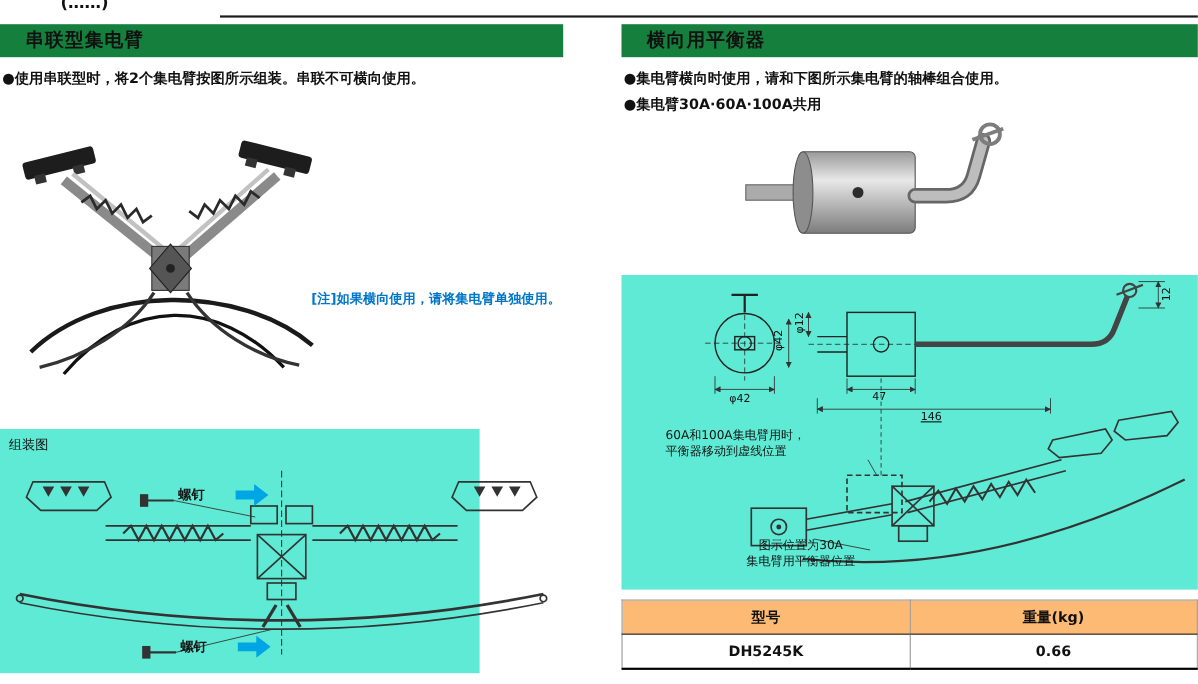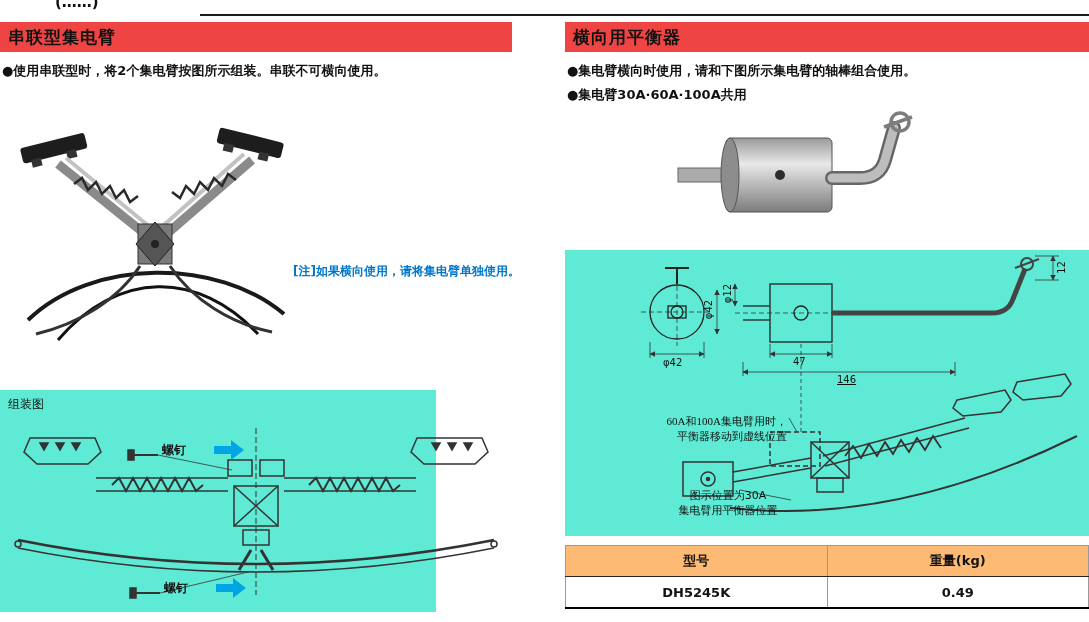--- a/index.html
+++ b/index.html
@@ -7,22 +7,22 @@
     position:relative;width:1089px;height:622px;background:#ffffff;
     font-family:"DejaVu Sans","Liberation Sans",sans-serif;color:#111;
     overflow:hidden;
   }
   .abs{position:absolute;}
   
   .top-strip{position:absolute;left:55px;top:0;width:150px;height:16px;overflow:hidden;}
   .top-strip span{display:block;margin-top:-7px;font-size:15px;font-weight:bold;white-space:nowrap;}
   .top-rule{position:absolute;left:200px;top:14px;width:889px;height:2px;background:#1c1c1c;}
   
-  .hdr{height:30px;line-height:30px;background:#ef4444;font-size:17px;font-weight:bold;
-       padding-left:8px;box-sizing:border-box;letter-spacing:1px;}
+  .hdr{height:30px;line-height:30px;background:#15803d;font-size:17px;font-weight:bold;
+       padding-left:23px;box-sizing:border-box;letter-spacing:1px;}
   .hdr-left{left:0;top:22px;width:512px;}
   .hdr-right{left:565px;top:22px;width:524px;}
   .bullet{font-size:13px;font-weight:600;white-space:nowrap;}
   .note-blue{color:#0076c8;font-size:12px;font-weight:bold;white-space:nowrap;}
   .bluebox{background:#5eead4;}
   .small-label{font-size:12px;color:#111;}
   .dim{font-size:10px;color:#111;white-space:nowrap;}
   .vdim{transform:rotate(-90deg);transform-origin:center center;}
   .anno{font-size:11px;line-height:15px;color:#111;white-space:nowrap;}
   
@@ -70,21 +70,21 @@
   <rect x="138" y="116" width="34" height="40" fill="#7a7a7a" stroke="#333"></rect>
   <polygon points="155,114 174,136 155,158 136,136" fill="#555" stroke="#222"></polygon>
   <circle cx="155" cy="136" r="4" fill="#222"></circle>
 
   <path d="M28,212 C 92,150 218,150 284,206" fill="none" stroke="#1a1a1a" stroke-width="4"></path>
   <path d="M58,232 C 118,162 198,162 258,226" fill="none" stroke="#111" stroke-width="3"></path>
   <path d="M140,158 C 118,192 78,216 36,226" fill="none" stroke="#333" stroke-width="3"></path>
   <path d="M170,158 C 192,192 232,216 272,224" fill="none" stroke="#333" stroke-width="3"></path>
 </svg>
 
-<div class="abs note-blue" style="left:293px;top:263px;">[注]如果横向使用，请将集电臂单独使用。</div>
+<div class="abs note-blue" style="left:283px;top:263px;">[注]如果横向使用，请将集电臂单独使用。</div>
 
 <div class="abs bluebox" style="left:0;top:390px;width:436px;height:222px;">
 
   <svg width="512" height="222" viewBox="0 0 512 222">
     <g stroke="#333" fill="none" stroke-width="1.5">
 
       <line x1="256" y1="38" x2="256" y2="205" stroke-dasharray="6 3" stroke-width="1"></line>
 
       <polygon points="30,48 95,48 101,62 88,74 37,74 24,62"></polygon>
       <polygon points="40,53 48,53 44,60" fill="#333"></polygon>
@@ -248,34 +248,34 @@
 
   
   <div class="abs dim" style="left:98px;top:107px;">φ42</div>
   <div class="abs dim vdim" style="left:134px;top:54px;">φ42</div>
   <div class="abs dim vdim" style="left:153px;top:38px;">φ12</div>
   <div class="abs dim" style="left:228px;top:106px;">47</div>
   <div class="abs dim" style="left:272px;top:124px;text-decoration:underline;">146</div>
   <div class="abs dim vdim" style="left:490px;top:12px;">12</div>
 
   
-  <div class="abs anno" style="left:40px;top:164px;width:182px;text-align:right;font-family:Liberation Serif, serif;">
+  <div class="abs anno" style="left:40px;top:138px;width:182px;text-align:left;">
     <div>60A和100A集电臂用时，</div>
     <div>平衡器移动到虚线位置</div>
   </div>
   <div class="abs anno" style="left:88px;top:238px;width:150px;text-align:center;">
     <div>图示位置为30A</div>
     <div>集电臂用平衡器位置</div>
   </div>
 </div>
 
 <table class="spec-table">
   <tbody>
       <tr class="hrow">
     <td style="width:50%;">型号</td>
     <td>重量(kg)</td>
   </tr>
   <tr class="drow">
     <td>DH5245K</td>
-    <td>0.49</td>
+    <td>0.66</td>
   </tr>
 </tbody>
   </table>
 
 </body></html>

